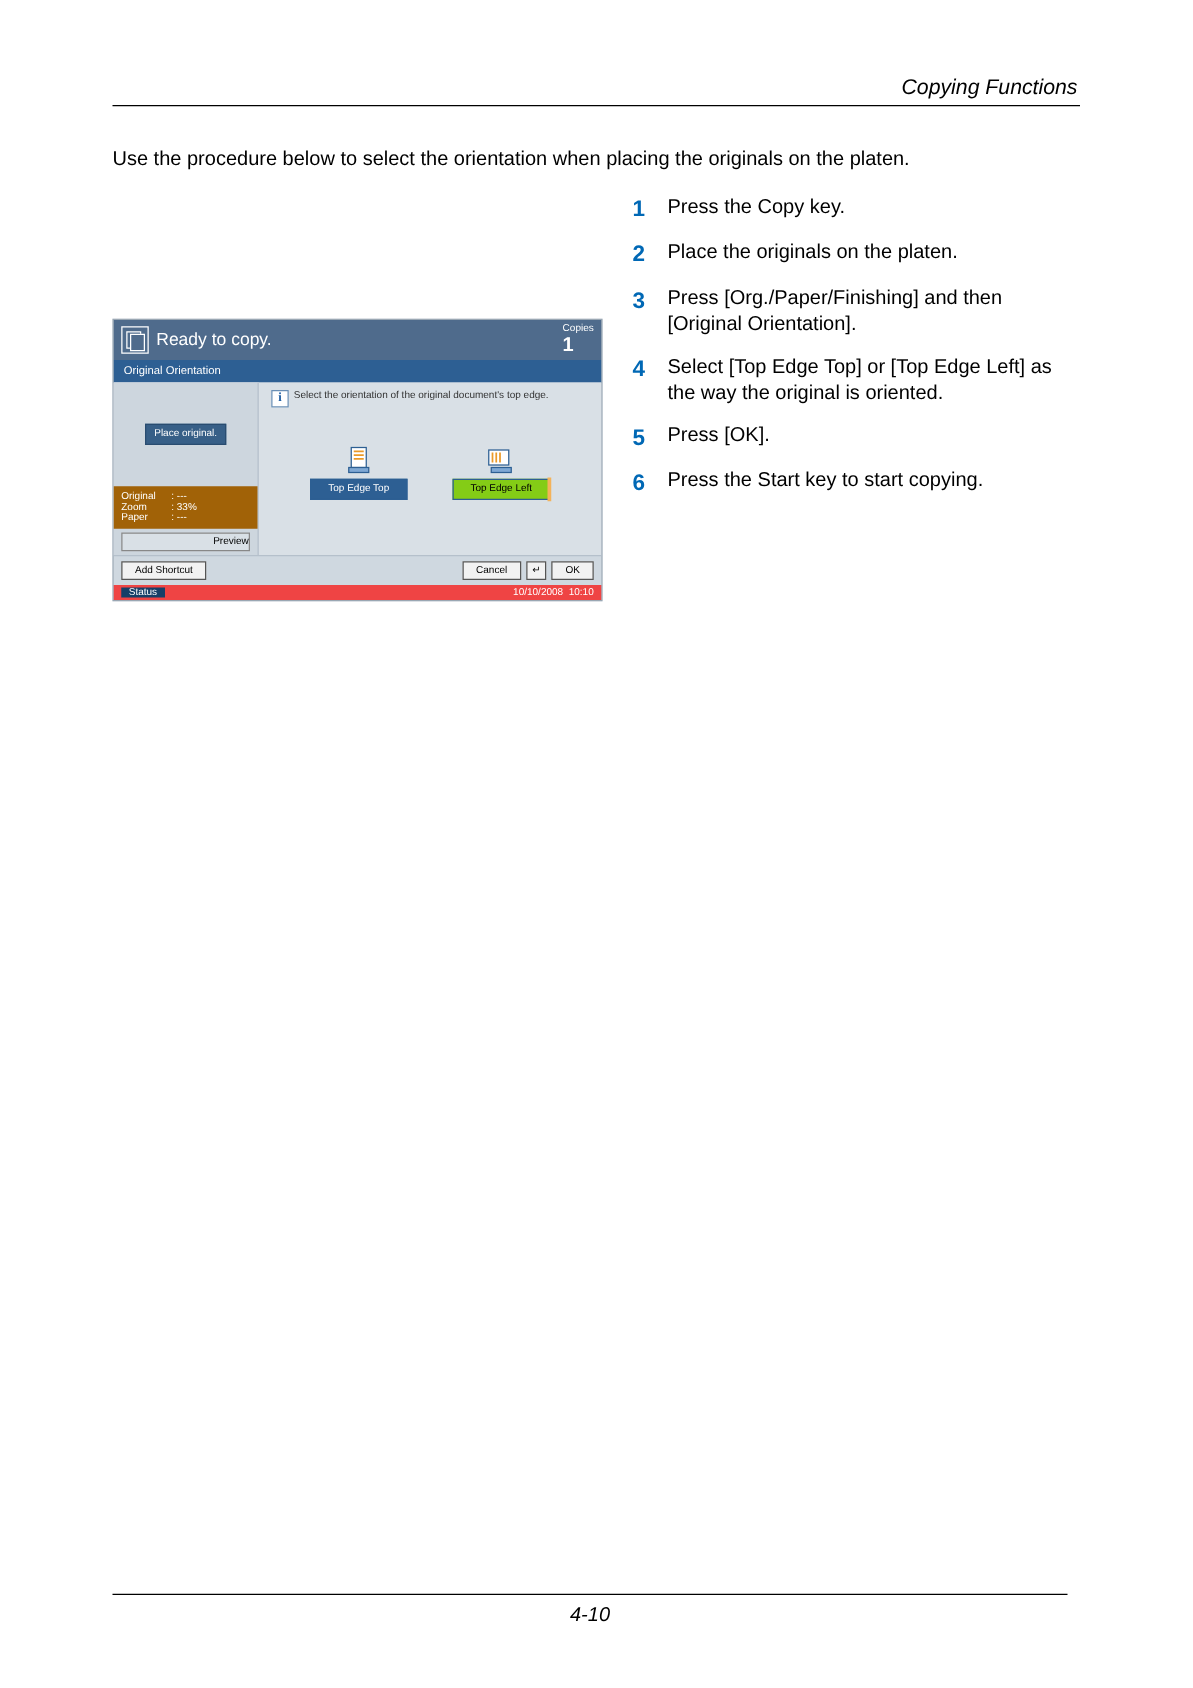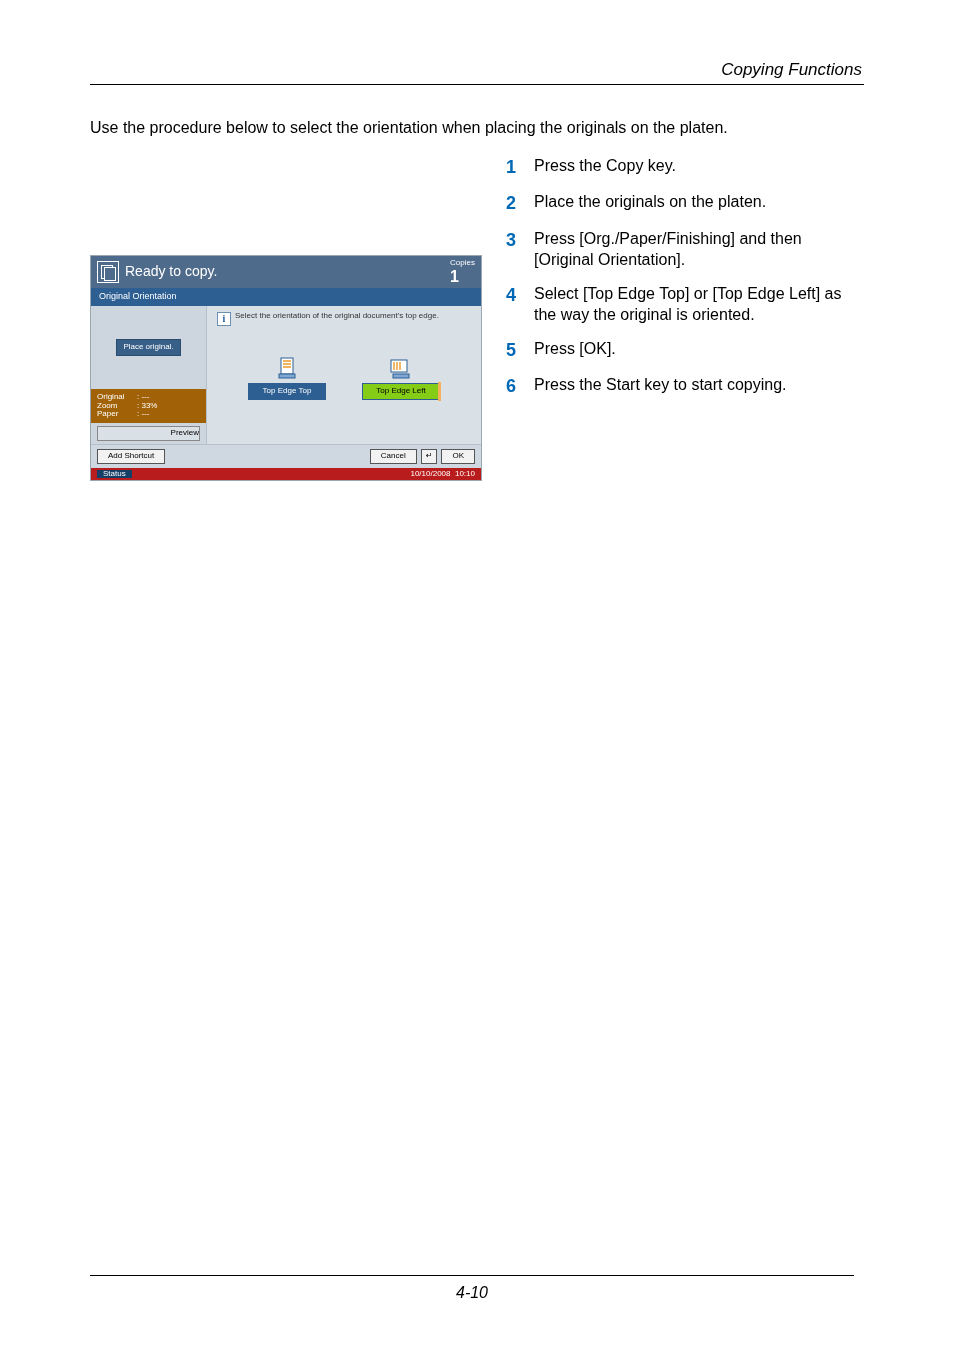--- a/index.html
+++ b/index.html
@@ -40,21 +40,21 @@
 .opt .ic{width:28px;height:24px;margin:0 auto 3px auto;position:relative}
 .opt .ic svg{width:28px;height:24px}
 .opt .lab{border:1px solid #2d5f93;padding:3px 2px;font-size:8px;background:#fff}
 .opt.sel .lab{background:#2d5f93;color:#fff}
 .opt .lab.alt{background:#84cc16;color:#000;position:relative}
 .opt .lab.alt:after{content:"";position:absolute;right:-2px;top:-2px;bottom:-2px;width:3px;background:#f4b25a}
 .panel-btnrow{background:#cfd8e0;padding:4px 6px;display:flex;align-items:flex-start;font-size:8px;border-top:1px solid #b5c0cb}
 .pbtn{border:1px solid #555;background:#f2f2f2;padding:2px 10px;font-size:8px;cursor:default}
 .spacer{flex:1}
 .back-i{border:1px solid #555;background:#f2f2f2;padding:2px 4px;font-size:8px;margin:0 4px}
-.panel-status{background:#b91c1c;color:#fff;font-size:8px;padding:2px 6px;display:flex}
+.panel-status{background:#ef4444;color:#fff;font-size:8px;padding:2px 6px;display:flex}
 .panel-status .st{background:#163f68;padding:0 6px}
 .panel-status .dt{margin-left:auto}
 .footer{position:absolute;left:90px;right:100px;bottom:48px;text-align:center;font-style:italic;font-size:16px;border-top:1px solid #000;padding-top:8px}
 </style>
 </head>
 <body>
 <div class="page">
   <div class="header-rule">
     <div class="header-title">Copying Functions</div>
   </div>

